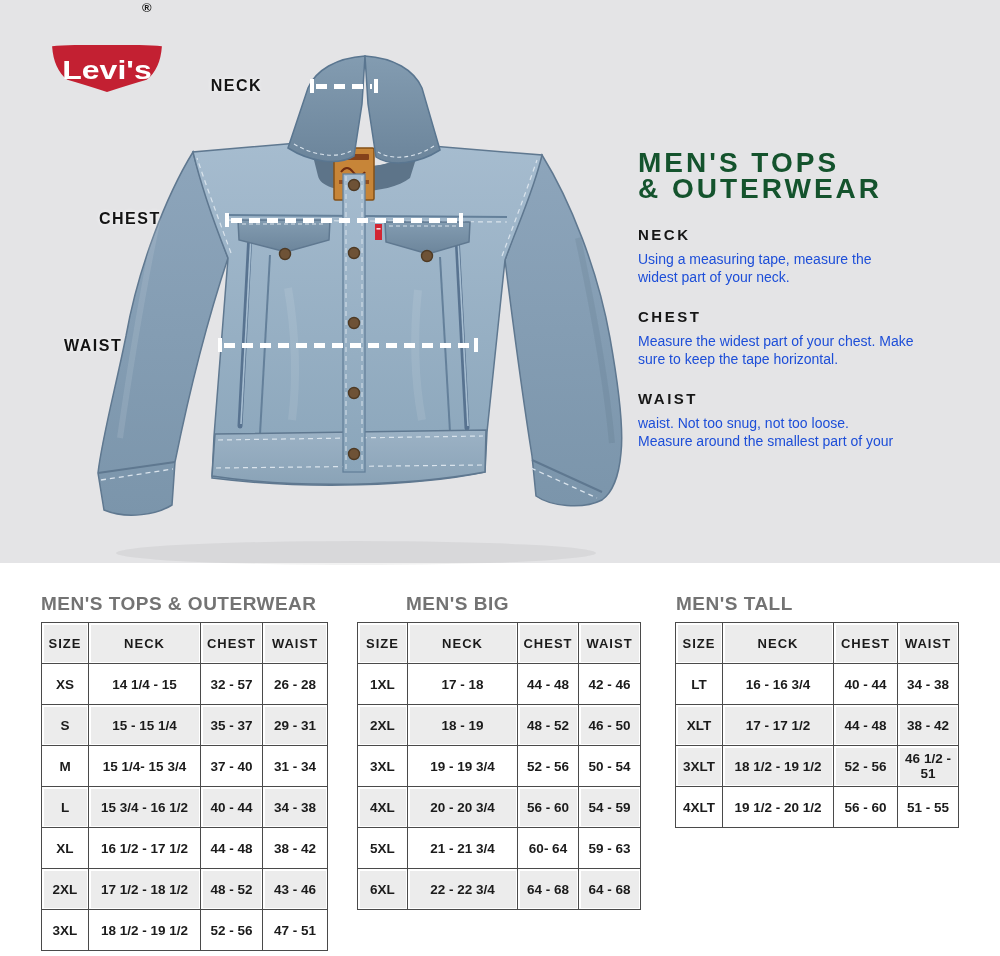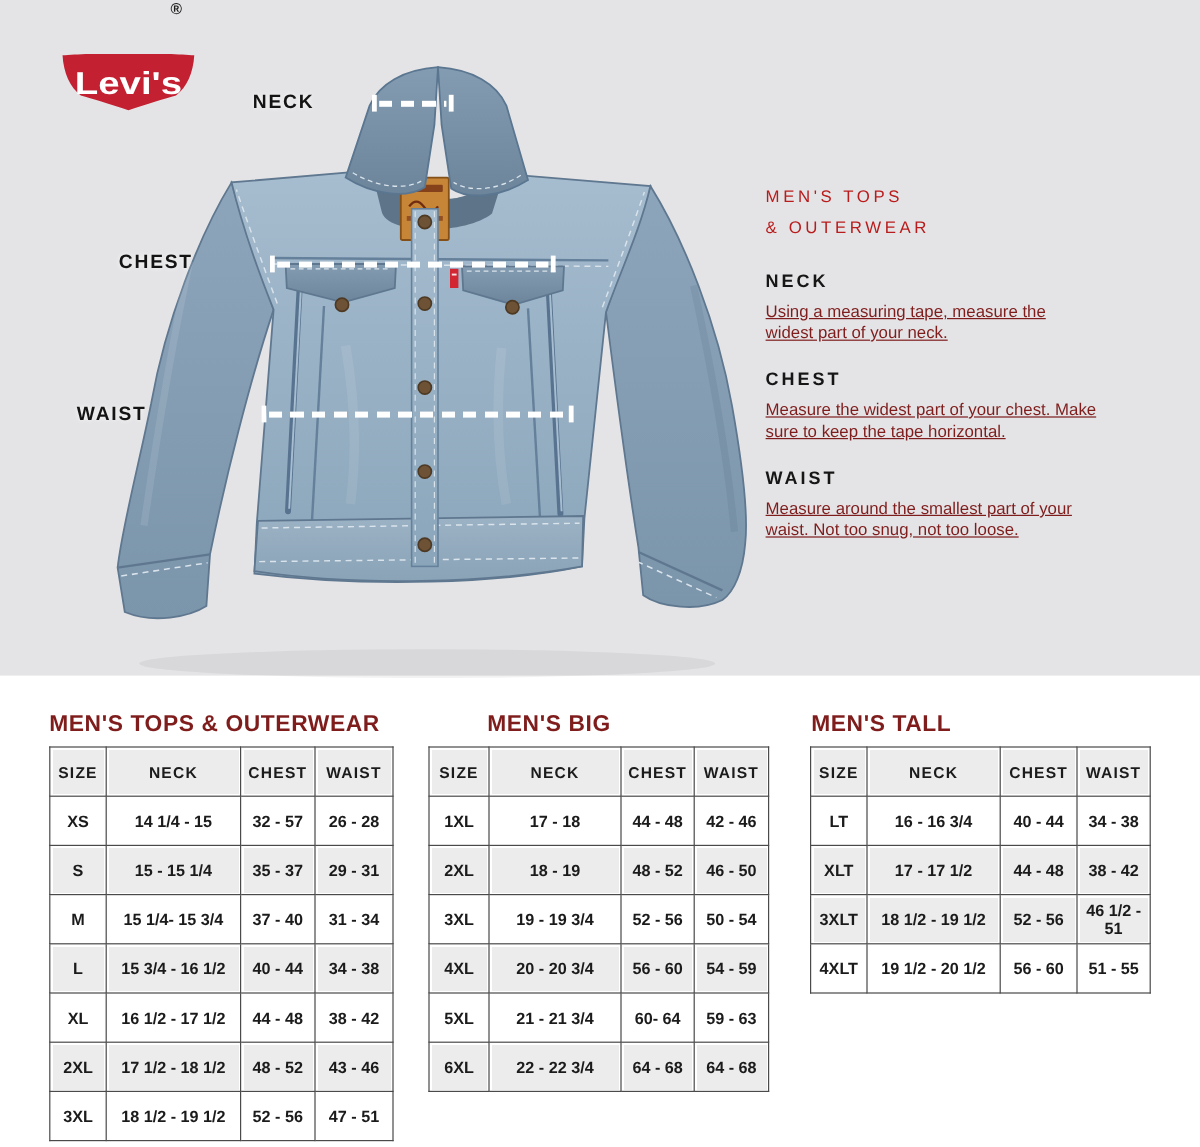--- a/index.html
+++ b/index.html
@@ -13,27 +13,27 @@
   
   .m-label{position:absolute;font-weight:700;font-size:16px;letter-spacing:1.5px;color:#141414;
            text-shadow:0 0 4px rgba(255,255,255,.85);line-height:18px;}
   
   .m-line{position:absolute;display:flex;align-items:center;height:14px;}
   .m-line .tick{width:4px;height:14px;background:#fff;flex:0 0 4px;}
   .m-line .dashes{flex:1;height:5px;margin:0 2px;
       background:repeating-linear-gradient(90deg,#fff 0 11px,transparent 11px 18px);}
   
   .guide{position:absolute;left:638px;top:150px;width:312px;}
-  .guide-title{font-size:14px;font-weight:400;letter-spacing:3px;line-height:26px;margin:0 0 24px 0;color:#b91c1c;}
+  .guide-title{font-size:28px;font-weight:700;letter-spacing:3px;line-height:26px;margin:0 0 24px 0;color:#14532d;}
   .guide-title span{display:block;}
   .guide-h{font-size:15px;font-weight:700;letter-spacing:2.5px;margin:0 0 7px 0;color:#161616;}
-  .guide-p{font-size:14px;line-height:18px;margin:0 0 22px 0;color:#7f1d1d;text-decoration:underline;}
+  .guide-p{font-size:14px;line-height:18px;margin:0 0 22px 0;color:#1d4ed8;}
   .guide-p span{display:block;}
   
-  .tbl-title{position:absolute;top:593px;font-size:19px;font-weight:700;letter-spacing:.5px;color:#7f1d1d;}
+  .tbl-title{position:absolute;top:593px;font-size:19px;font-weight:700;letter-spacing:.5px;color:#737373;}
   table.size-table{position:absolute;top:622px;border-collapse:collapse;table-layout:fixed;}
   .size-table td,.size-table th{border:1px solid #4a4a4a;text-align:center;vertical-align:middle;
       padding:2px;height:36px;font-weight:700;color:#1b1b1b;font-size:13.5px;line-height:15px;}
   .size-table th{font-size:13px;letter-spacing:1px;}
   .size-table tr.shade th,.size-table tr.shade td{background:#ececec;background-clip:content-box;}
 </style>
 </head>
 <body>
 
 <div id="page">
@@ -188,22 +188,22 @@
         <span>Using a measuring tape, measure the</span>
         <span>widest part of your neck.</span>
       </p>
       <h2 class="guide-h">CHEST</h2>
       <p class="guide-p">
         <span>Measure the widest part of your chest. Make</span>
         <span>sure to keep the tape horizontal.</span>
       </p>
       <h2 class="guide-h">WAIST</h2>
       <p class="guide-p">
+        <span>waist. Not too snug, not too loose.</span>
         <span>Measure around the smallest part of your</span>
-        <span>waist. Not too snug, not too loose.</span>
       </p>
     </div>
   </div>
 
   <div class="tbl-title" style="left:41px;">MEN'S TOPS &amp; OUTERWEAR</div>
   <table class="size-table" style="left:41px;width:286px;">
     <colgroup>
         <col style="width:47px">
         <col style="width:112px">
         <col style="width:62px">

